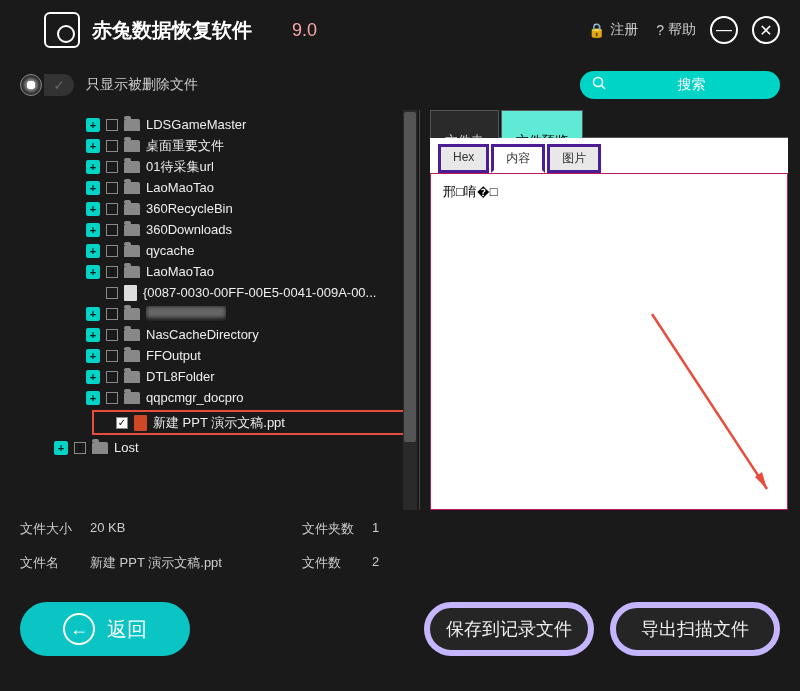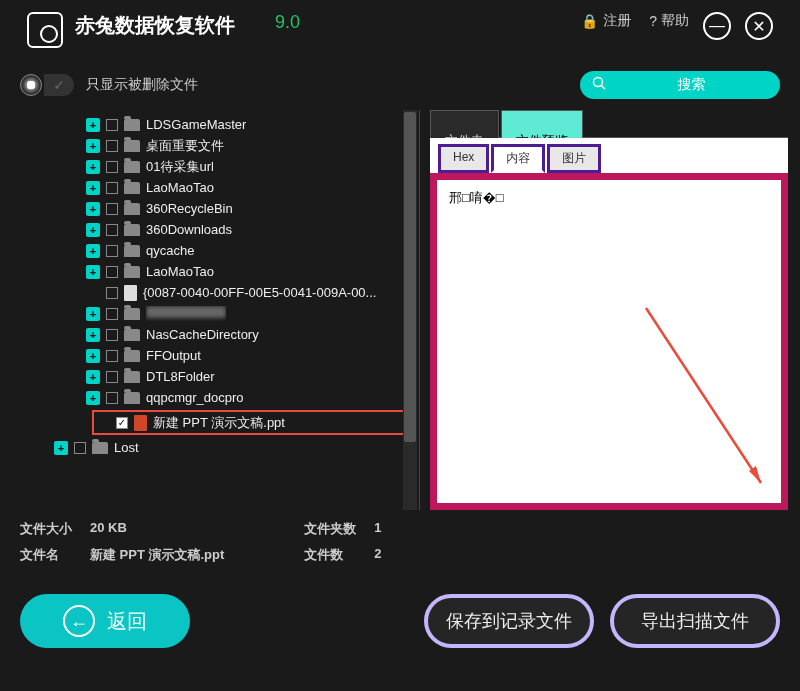--- a/index.html
+++ b/index.html
@@ -1,22 +1,22 @@
 <!DOCTYPE html>
 <html><head>
   <meta charset="utf-8">
   <style>
     * { margin: 0; padding: 0; box-sizing: border-box; font-family: "Microsoft YaHei", sans-serif; }
     body { background: #1a1a1a; width: 800px; height: 691px; overflow: hidden; color: #fff; }
     
-    .titlebar { display: flex; align-items: flex-start; padding: 12px 27px; height: 60px; }
+    .titlebar { display: flex; align-items: center; padding: 12px 20px; height: 60px; margin-left: 24px; }
     .logo-icon { width: 36px; height: 36px; border: 2px solid #fff; border-radius: 6px; display: flex; align-items: center; justify-content: center; margin-right: 12px; position: relative; }
     .logo-icon::after { content: ''; width: 14px; height: 14px; border: 2px solid #fff; border-radius: 50%; position: absolute; bottom: 3px; right: 3px; background: #1a1a1a; }
     .app-title { font-size: 20px; font-weight: bold; margin-right: 40px; }
-    .app-version { font-size: 18px; color: #22c55e; }
+    .app-version { font-size: 18px; color: #fca5a5; }
     .titlebar-spacer { flex: 1; }
     .titlebar-btn { display: flex; align-items: center; font-size: 14px; margin-left: 18px; cursor: pointer; color: #ccc; }
     .titlebar-btn .ticon { margin-right: 4px; }
     .circle-btn { width: 28px; height: 28px; border: 2px solid #fff; border-radius: 50%; display: flex; align-items: center; justify-content: center; margin-left: 14px; cursor: pointer; }
     
     .toolbar { display: flex; align-items: center; padding: 12px 20px; height: 50px; }
     .disc-toggle { display: flex; align-items: center; margin-right: 12px; }
     .disc-icon { width: 22px; height: 22px; border: 1px solid #888; border-radius: 50%; display: flex; align-items: center; justify-content: center; background: radial-gradient(circle, #fff 30%, #888 32%, #333 60%); }
     .toggle-check { width: 30px; height: 22px; background: #333; display: flex; align-items: center; justify-content: center; margin-left: 2px; border-radius: 0 12px 12px 0; color: #666; font-size: 14px; }
     .filter-label { font-size: 14px; color: #ccc; }
@@ -44,33 +44,33 @@
     .scrollbar-v { position: absolute; right: 2px; top: 0; width: 14px; height: 100%; background: #2a2a2a; }
     .scrollbar-thumb { width: 12px; height: 330px; background: #555; margin: 2px auto 0; border-radius: 2px; }
     
     .preview-panel { flex: 1; margin-left: 10px; display: flex; flex-direction: column; }
     .tabs-row { display: flex; border-bottom: 1px solid #555; height: 28px; }
     .tab { padding: 21px 14px; font-size: 13px; background: #2a2a2a; color: #ccc; border: 1px solid #555; border-bottom: none; margin-right: 2px; cursor: pointer; }
     .tab.active { background: #5eead4; color: #000; }
     .sub-tabs { display: flex; padding: 6px 8px 0; background: #fff; }
     .sub-tab { padding: 3px 12px; font-size: 12px; background: #e8e8e8; color: #333; border: 3px solid #4c1d95; margin-right: 2px; cursor: pointer; }
     .sub-tab.active { background: #fff; border-bottom-color: #fff; }
-    .preview-content { flex: 1; background: #fff; color: #000; padding: 8px 12px; font-size: 13px; border: 7px solid #be185d; position: relative; }
+    .preview-content { flex: 1; background: #fff; color: #000; padding: 8px 12px; font-size: 13px; border: 1px solid #be185d; position: relative; }
     .red-arrow { position: absolute; right: 30px; bottom: 10px; }
     
     .info-bar { display: flex; padding: 10px 20px; font-size: 13px; color: #ccc; }
     .info-col { display: flex; margin-right: 40px; }
     .info-label { width: 70px; }
-    .info-stack { display: flex; flex-direction: column; gap: 8px; font-weight: bold; }
+    .info-stack { display: flex; flex-direction: column; gap: 16px; }
     
     .bottom-bar { display: flex; align-items: center; padding: 20px; gap: 16px; }
     .back-btn { width: 170px; height: 54px; background: #0bc4c4; border-radius: 27px; display: flex; align-items: center; justify-content: center; cursor: pointer; font-size: 20px; color: #fff; }
     .back-arrow { width: 32px; height: 32px; border: 2px solid #fff; border-radius: 50%; display: flex; align-items: center; justify-content: center; margin-right: 12px; font-size: 18px; }
     .bottom-spacer { flex: 1; }
-    .action-btn { width: 170px; height: 54px; border: 4px solid #c4b5fd; border-radius: 27px; display: flex; align-items: center; justify-content: center; cursor: pointer; font-size: 18px; color: #eee; background: #252525; }
+    .action-btn { width: 170px; height: 54px; border: 6px solid #c4b5fd; border-radius: 27px; display: flex; align-items: center; justify-content: center; cursor: pointer; font-size: 18px; color: #eee; background: #252525; }
   </style>
 </head>
 <body>
 
 <div class="titlebar">
   <div class="logo-icon"></div>
   <div class="app-title">赤兔数据恢复软件</div>
   <div class="app-version">9.0</div>
   <div class="titlebar-spacer"></div>
   <div class="titlebar-btn">
@@ -155,21 +155,21 @@
         <div class="tree-item">
           <div class="expand-btn">+</div>
           <div class="checkbox"></div>
           <div class="folder-icon"></div>
           <div class="item-label">LaoMaoTao</div>
         </div>
         <div class="tree-item">
           <div class="expand-spacer"></div>
           <div class="checkbox"></div>
           <div class="file-icon"></div>
-          <div class="item-label">{0087-0040-00FF-00E5-0041-009A-00...</div>
+          <div class="item-label">{0087-0030-00FF-00E5-0041-009A-00...</div>
         </div>
         <div class="tree-item">
           <div class="expand-btn">+</div>
           <div class="checkbox"></div>
           <div class="folder-icon"></div>
           <div class="item-label"><span class="blur-bar"></span></div>
         </div>
         <div class="tree-item">
           <div class="expand-btn">+</div>
           <div class="checkbox"></div>

